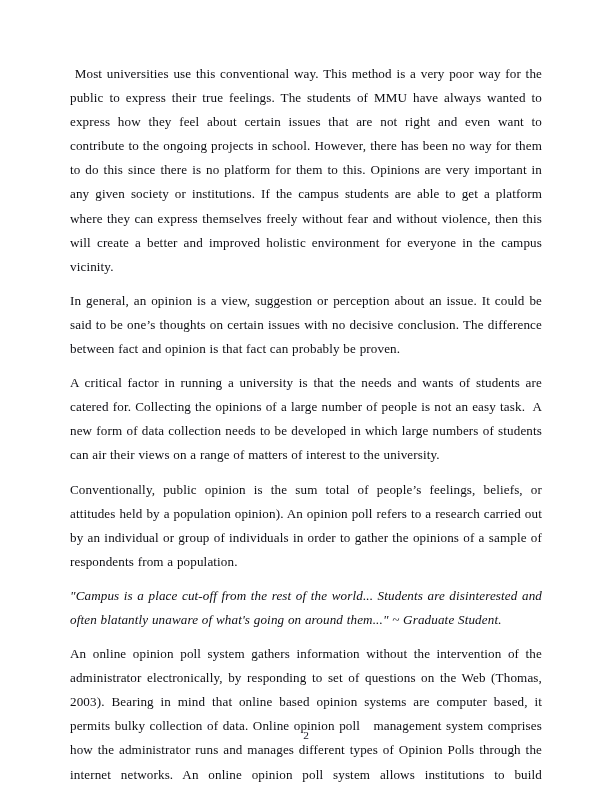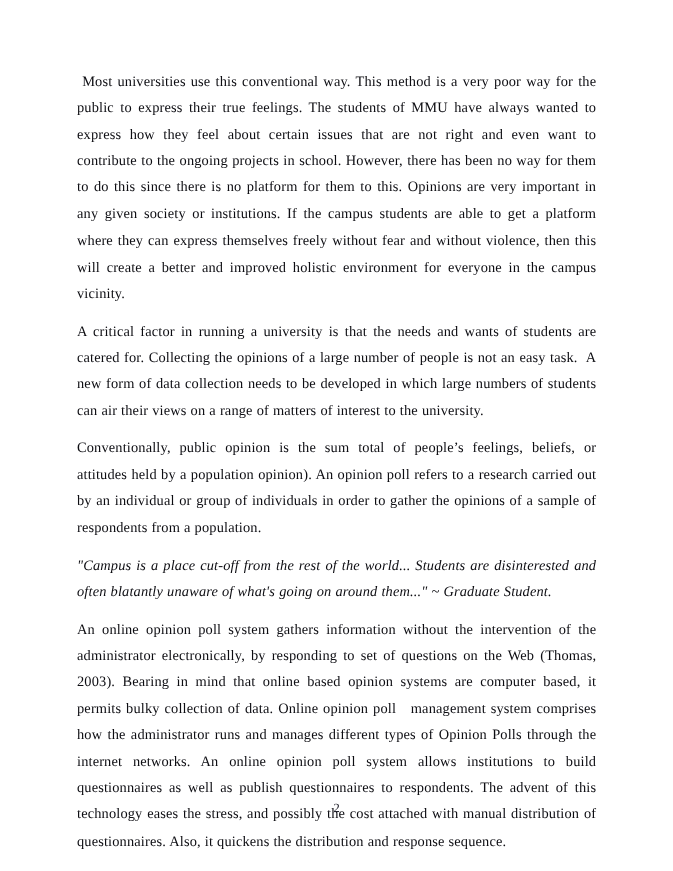--- a/index.html
+++ b/index.html
@@ -61,20 +61,21 @@
 </style>
 </head>
 <body>
 
 <div class="page">
 
   <div class="content">
 
     <p class="para"> Most universities use this conventional way. This method is a very poor way for the public to express their true feelings. The students of MMU have always wanted to express how they feel about certain issues that are not right and even want to contribute to the ongoing projects in school. However, there has been no way for them to do this since there is no platform for them to this. Opinions are very important in any given society or institutions. If the campus students are able to get a platform where they can express themselves freely without fear and without violence, then this will create a better and improved holistic environment for everyone in the campus vicinity.</p>
 
+    <p class="para">In general, an opinion is a view, suggestion or perception about an issue. It could be said to be one’s thoughts on certain issues with no decisive conclusion. The difference between fact and opinion is that fact can probably be proven.</p>
 
     <p class="para">A critical factor in running a university is that the needs and wants of students are catered for. Collecting the opinions of a large number of people is not an easy task.  A new form of data collection needs to be developed in which large numbers of students can air their views on a range of matters of interest to the university.</p>
 
     <p class="para">Conventionally, public opinion is the sum total of people’s feelings, beliefs, or attitudes held by a population opinion). An opinion poll refers to a research carried out by an individual or group of individuals in order to gather the opinions of a sample of respondents from a population.</p>
 
     <p class="para quote">"Campus is a place cut-off from the rest of the world... Students are disinterested and often blatantly unaware of what's going on around them..." ~ Graduate Student.</p>
 
     <p class="para">An online opinion poll system gathers information without the intervention of the administrator electronically, by responding to set of questions on the Web (Thomas, 2003). Bearing in mind that online based opinion systems are computer based, it permits bulky collection of data. Online opinion poll   management system comprises how the administrator runs and manages different types of Opinion Polls through the internet networks. An online opinion poll system allows institutions to build questionnaires as well as publish questionnaires to respondents. The advent of this technology eases the stress, and possibly the cost attached with manual distribution of questionnaires. Also, it quickens the distribution and response sequence.</p>
 
   </div>

